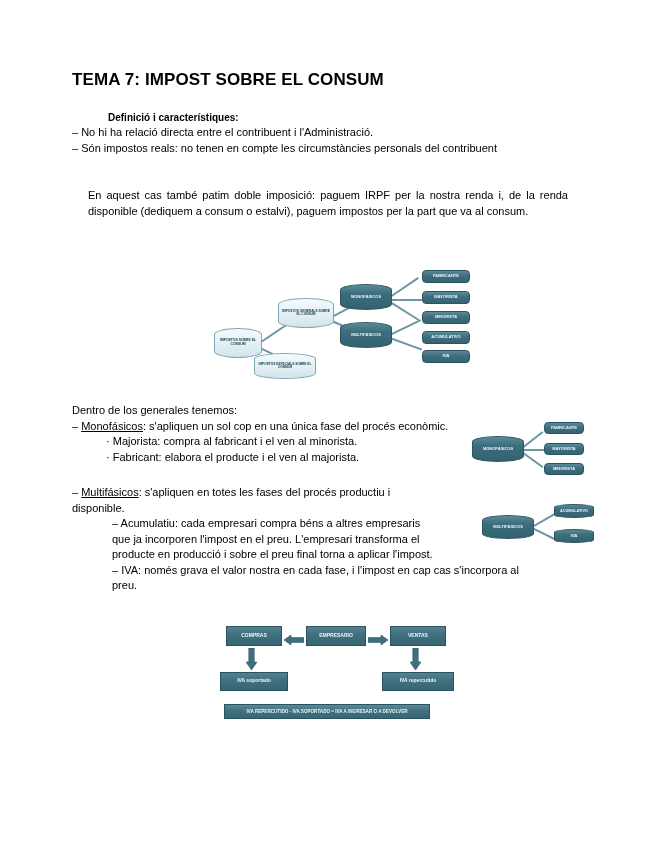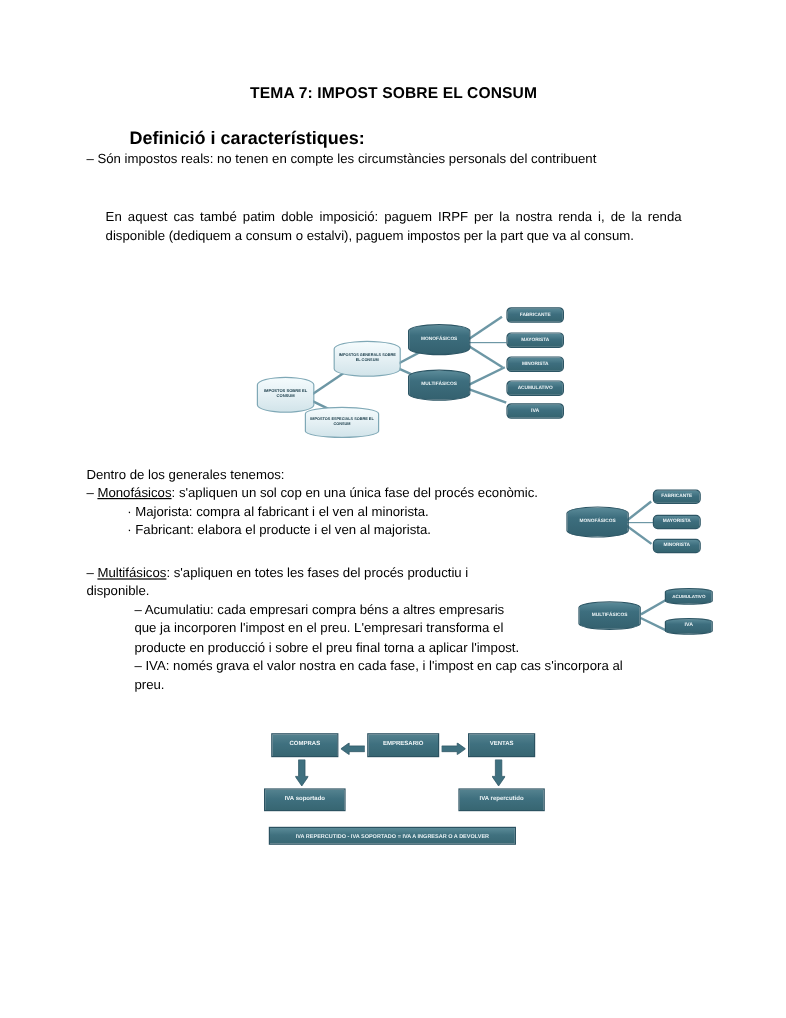--- a/index.html
+++ b/index.html
@@ -22,29 +22,28 @@
     height: 848px;
     background: #ffffff;
   }
   .content {
     position: absolute;
     left: 72px;
     top: 70px;
     width: 512px;
   }
   .doc-title {
-    text-align: center;
-    font-weight: bold;
-    font-size: 13px;
+    font-weight: bold;
+    font-size: 17px;
     letter-spacing: 0.1px;
     margin: 0 0 22px 0;
   }
   .heading {
     font-weight: bold;
-    font-size: 15px;
+    font-size: 10px;
     margin: 0 0 2px 0;
     padding-left: 36px;
   }
   .line {
     font-size: 11px;
     line-height: 15.5px;
     margin: 0;
   }
   .para-just {
     font-size: 11px;
@@ -137,20 +136,21 @@
 </style>
 </head>
 <body>
 
 <div class="page">
   <div class="content">
 
     <div class="doc-title">TEMA 7: IMPOST SOBRE EL CONSUM</div>
 
     <div class="heading">Definició i característiques:</div>
+    <p class="line">– No hi ha relació directa entre el contribuent i l'Administració.</p>
     <p class="line">– Són impostos reals: no tenen en compte les circumstàncies personals del contribuent</p>
 
     <div class="gap-md"></div>
 
     <p class="para-just">En aquest cas també patim doble imposició: paguem IRPF per la nostra renda i, de la renda disponible (dediquem a consum o estalvi), paguem impostos per la part que va al consum.</p>
 
     <div class="gap-md"></div>
 
 
     <div class="diagram" style="width:512px; height:125px; margin-top:8px;">

